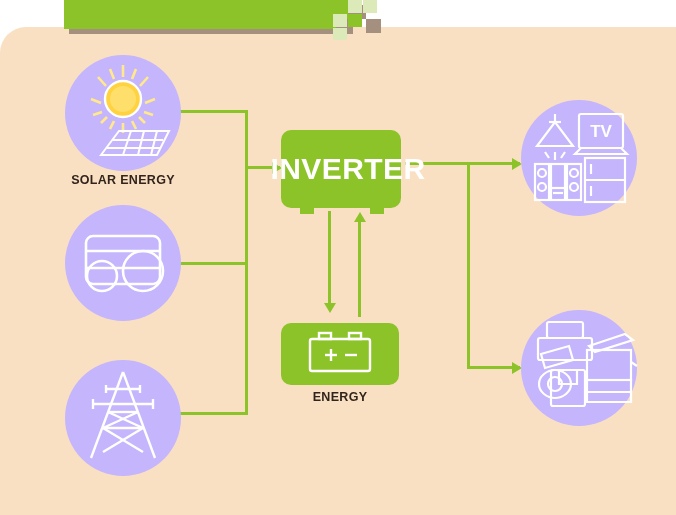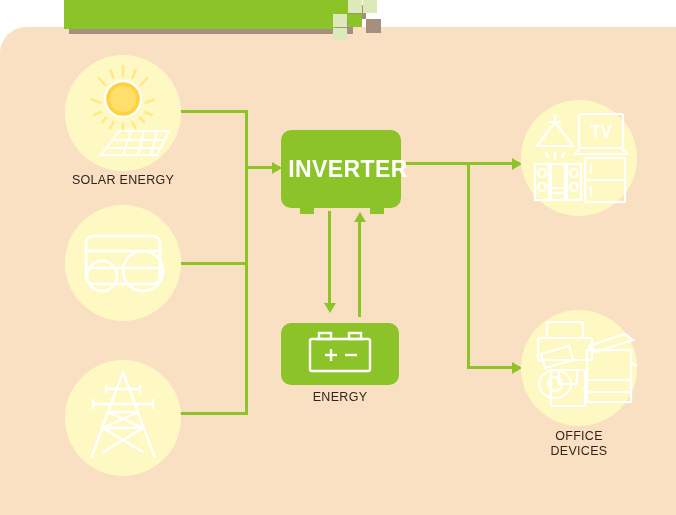--- a/index.html
+++ b/index.html
@@ -61,21 +61,21 @@
     position: absolute;
   }
   .deco-shadow {
     position: absolute;
     background: #a59080;
   }
   
   .circle {
     position: absolute;
     border-radius: 50%;
-    background: #fef9c3;
+    background: #c4b5fd;
   }
   
   .gbox {
     position: absolute;
     background: #8cc328;
     border-radius: 10px;
   }
   .foot {
     position: absolute;
     background: #8cc328;
@@ -85,31 +85,31 @@
   #inverter-label {
     position: absolute;
     left: 281px;
     top: 130px;
     width: 134px;
     height: 78px;
     display: flex;
     align-items: center;
     justify-content: center;
     color: #ffffff;
-    font-size: 23px;
+    font-size: 30px;
     font-weight: bold;
     letter-spacing: 0.4px;
   }
   
   .caption {
     position: absolute;
     text-align: center;
     color: #32241c;
     font-size: 12.5px;
-    font-weight: normal;
+    font-weight: bold;
     letter-spacing: 0.3px;
     line-height: 15px;
     white-space: pre-line;
   }
   
   .ln {
     position: absolute;
     background: #8cc328;
   }
   .arrow {
@@ -315,16 +315,14 @@
         <path d="M68 36 L104 24 L112 30 L74 42 Z"></path>
         <path d="M110 52 L116 56"></path>
 
         <rect x="30" y="60" width="34" height="36" rx="2"></rect>
         <path d="M38 60 L38 74 L56 74 L56 60"></path>
         <path d="M18 74 c0 -8 8 -14 16 -14 c8 0 16 6 16 14 c0 8 -8 14 -16 14 c-8 0 -16 -6 -16 -14 Z"></path>
         <path d="M27 74 c0 -4 3 -7 7 -7 c4 0 7 3 7 7 c0 4 -3 7 -7 7 c-4 0 -7 -3 -7 -7 Z"></path>
       </g>
     </svg>
   </div>
-  <div class="caption" style="left:499px; top:429px; width:160px;">OFFICE
-DEVICES</div>
 
 </div>
 
 </body></html>

